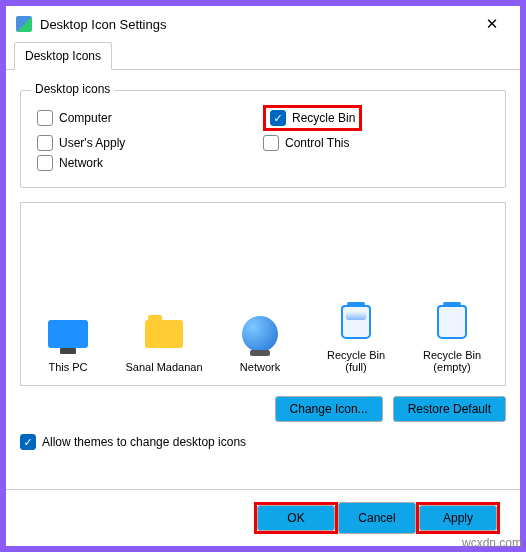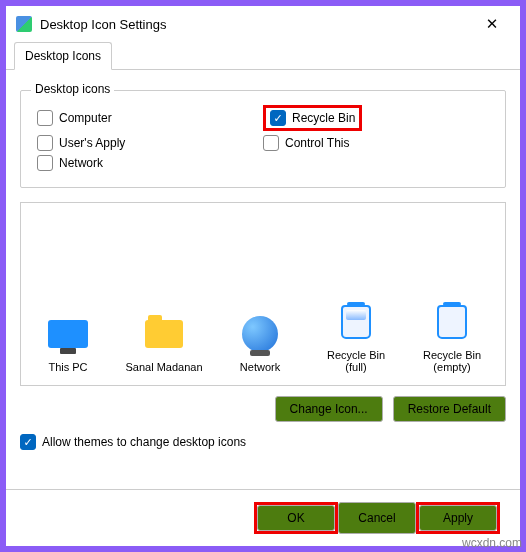--- a/index.html
+++ b/index.html
@@ -25,21 +25,21 @@
 .monitor { width: 40px; height: 28px; background: #1e90ff; border-radius: 3px; position: relative; }
 .monitor::after { content: ""; position: absolute; bottom: -6px; left: 12px; width: 16px; height: 6px; background: #444; border-radius: 1px; }
 .folder { width: 38px; height: 28px; background: #ffcc33; border-radius: 3px; position: relative; }
 .folder::before { content: ""; position: absolute; top: -5px; left: 3px; width: 14px; height: 6px; background: #ffcc33; border-radius: 2px 2px 0 0; }
 .globe { width: 36px; height: 36px; border-radius: 50%; background: radial-gradient(circle at 30% 30%, #7ec8ff, #1e6fd8); position: relative; }
 .globe::after { content: ""; position: absolute; bottom: -4px; left: 8px; width: 20px; height: 6px; background: #555; border-radius: 2px; }
 .bin { width: 30px; height: 34px; border: 2px solid #1e90ff; border-radius: 4px 4px 5px 5px; position: relative; background: rgba(200,220,255,.3); }
 .bin::before { content: ""; position: absolute; top: -5px; left: 4px; width: 18px; height: 4px; background: #1e90ff; border-radius: 2px; }
 .bin.full::after { content: ""; position: absolute; top: 3px; left: 3px; right: 3px; height: 10px; background: linear-gradient(180deg, #fff, #88baff); border-radius: 2px; }
 .btn-row { display: flex; justify-content: flex-end; gap: 10px; margin-top: 10px; }
-button { font-family: inherit; font-size: 12px; padding: 5px 14px; border: 1px solid #adadad; border-radius: 3px; background: #4d7c0f; cursor: pointer; min-width: 100px; }
+button { font-family: inherit; font-size: 12px; padding: 5px 14px; border: 1px solid #adadad; border-radius: 3px; background: #0ea5e9; cursor: pointer; min-width: 100px; }
 .allow-row { display: flex; align-items: center; gap: 6px; margin-top: 12px; }
 .bottom-bar { border-top: 1px solid #ccc; padding: 12px 20px; display: flex; justify-content: flex-end; }
 .bottom-bar .hl { border: 3px solid #e00; display: inline-block; }
 .bottom-bar button { min-width: 78px; }
 .watermark { position: absolute; bottom: 2px; right: 4px; font-size: 12px; color: #888; }
 </style>
 </head>
 <body>
 
 <div class="window">

